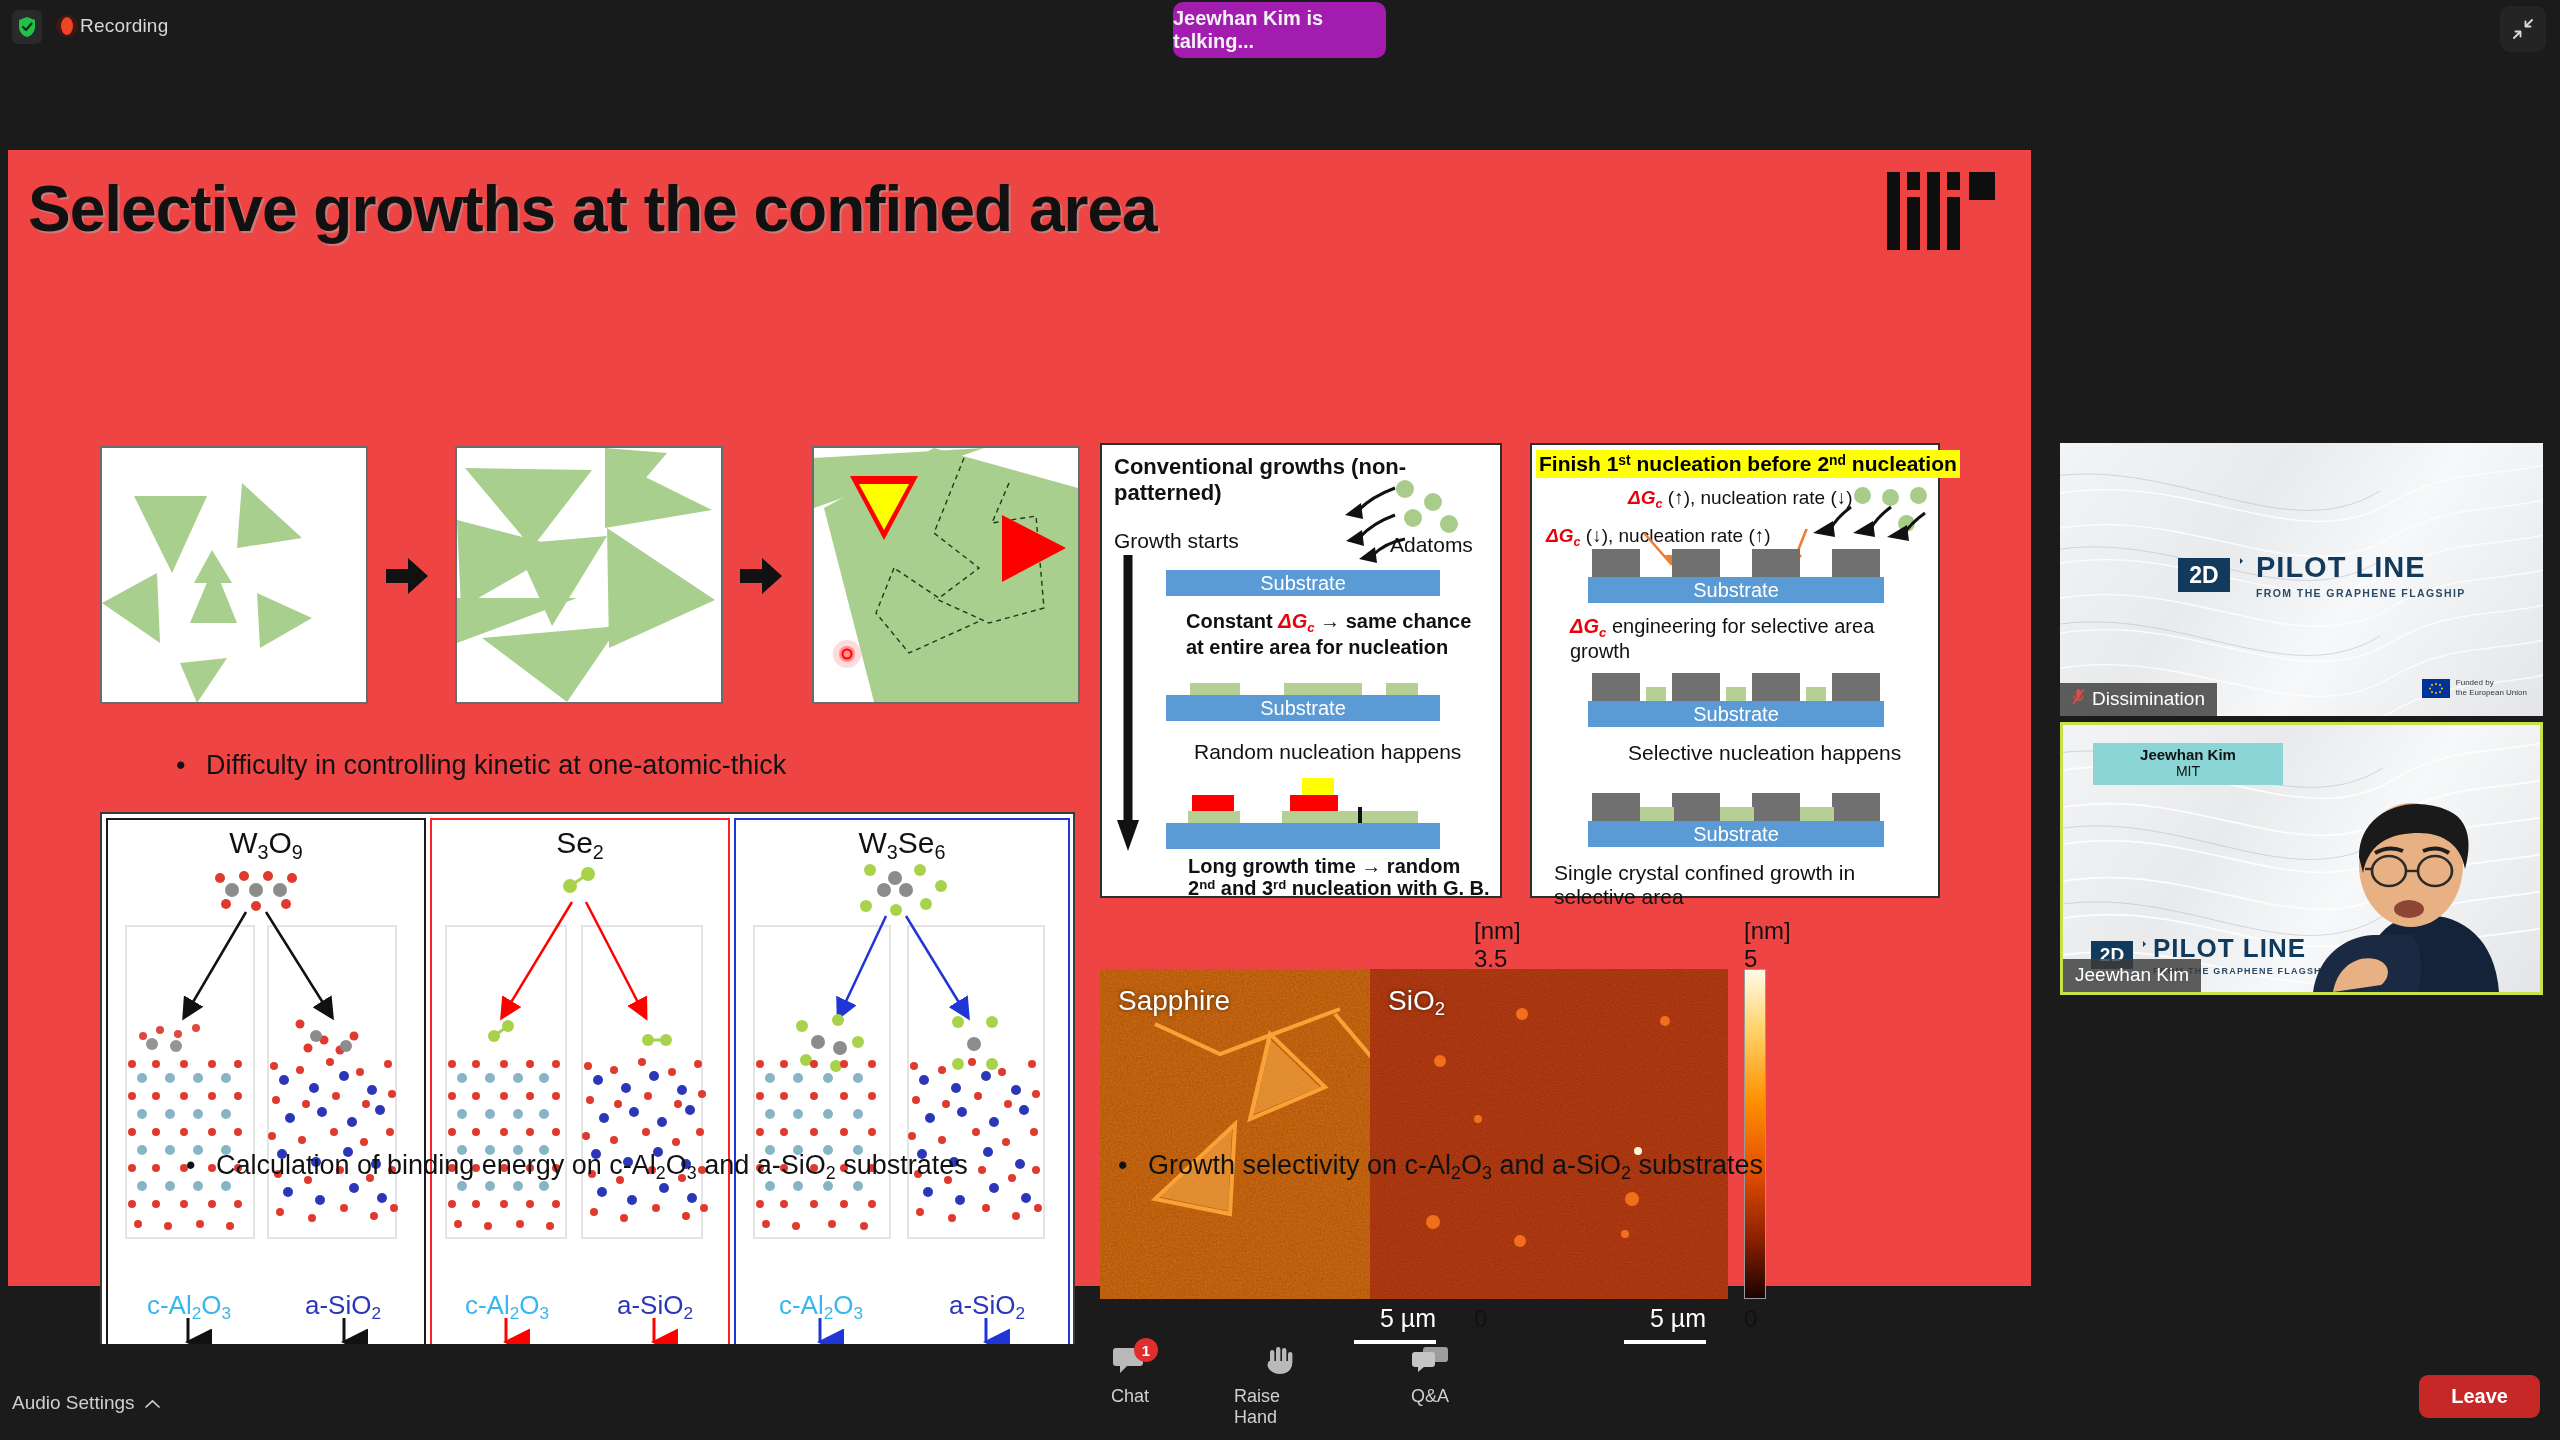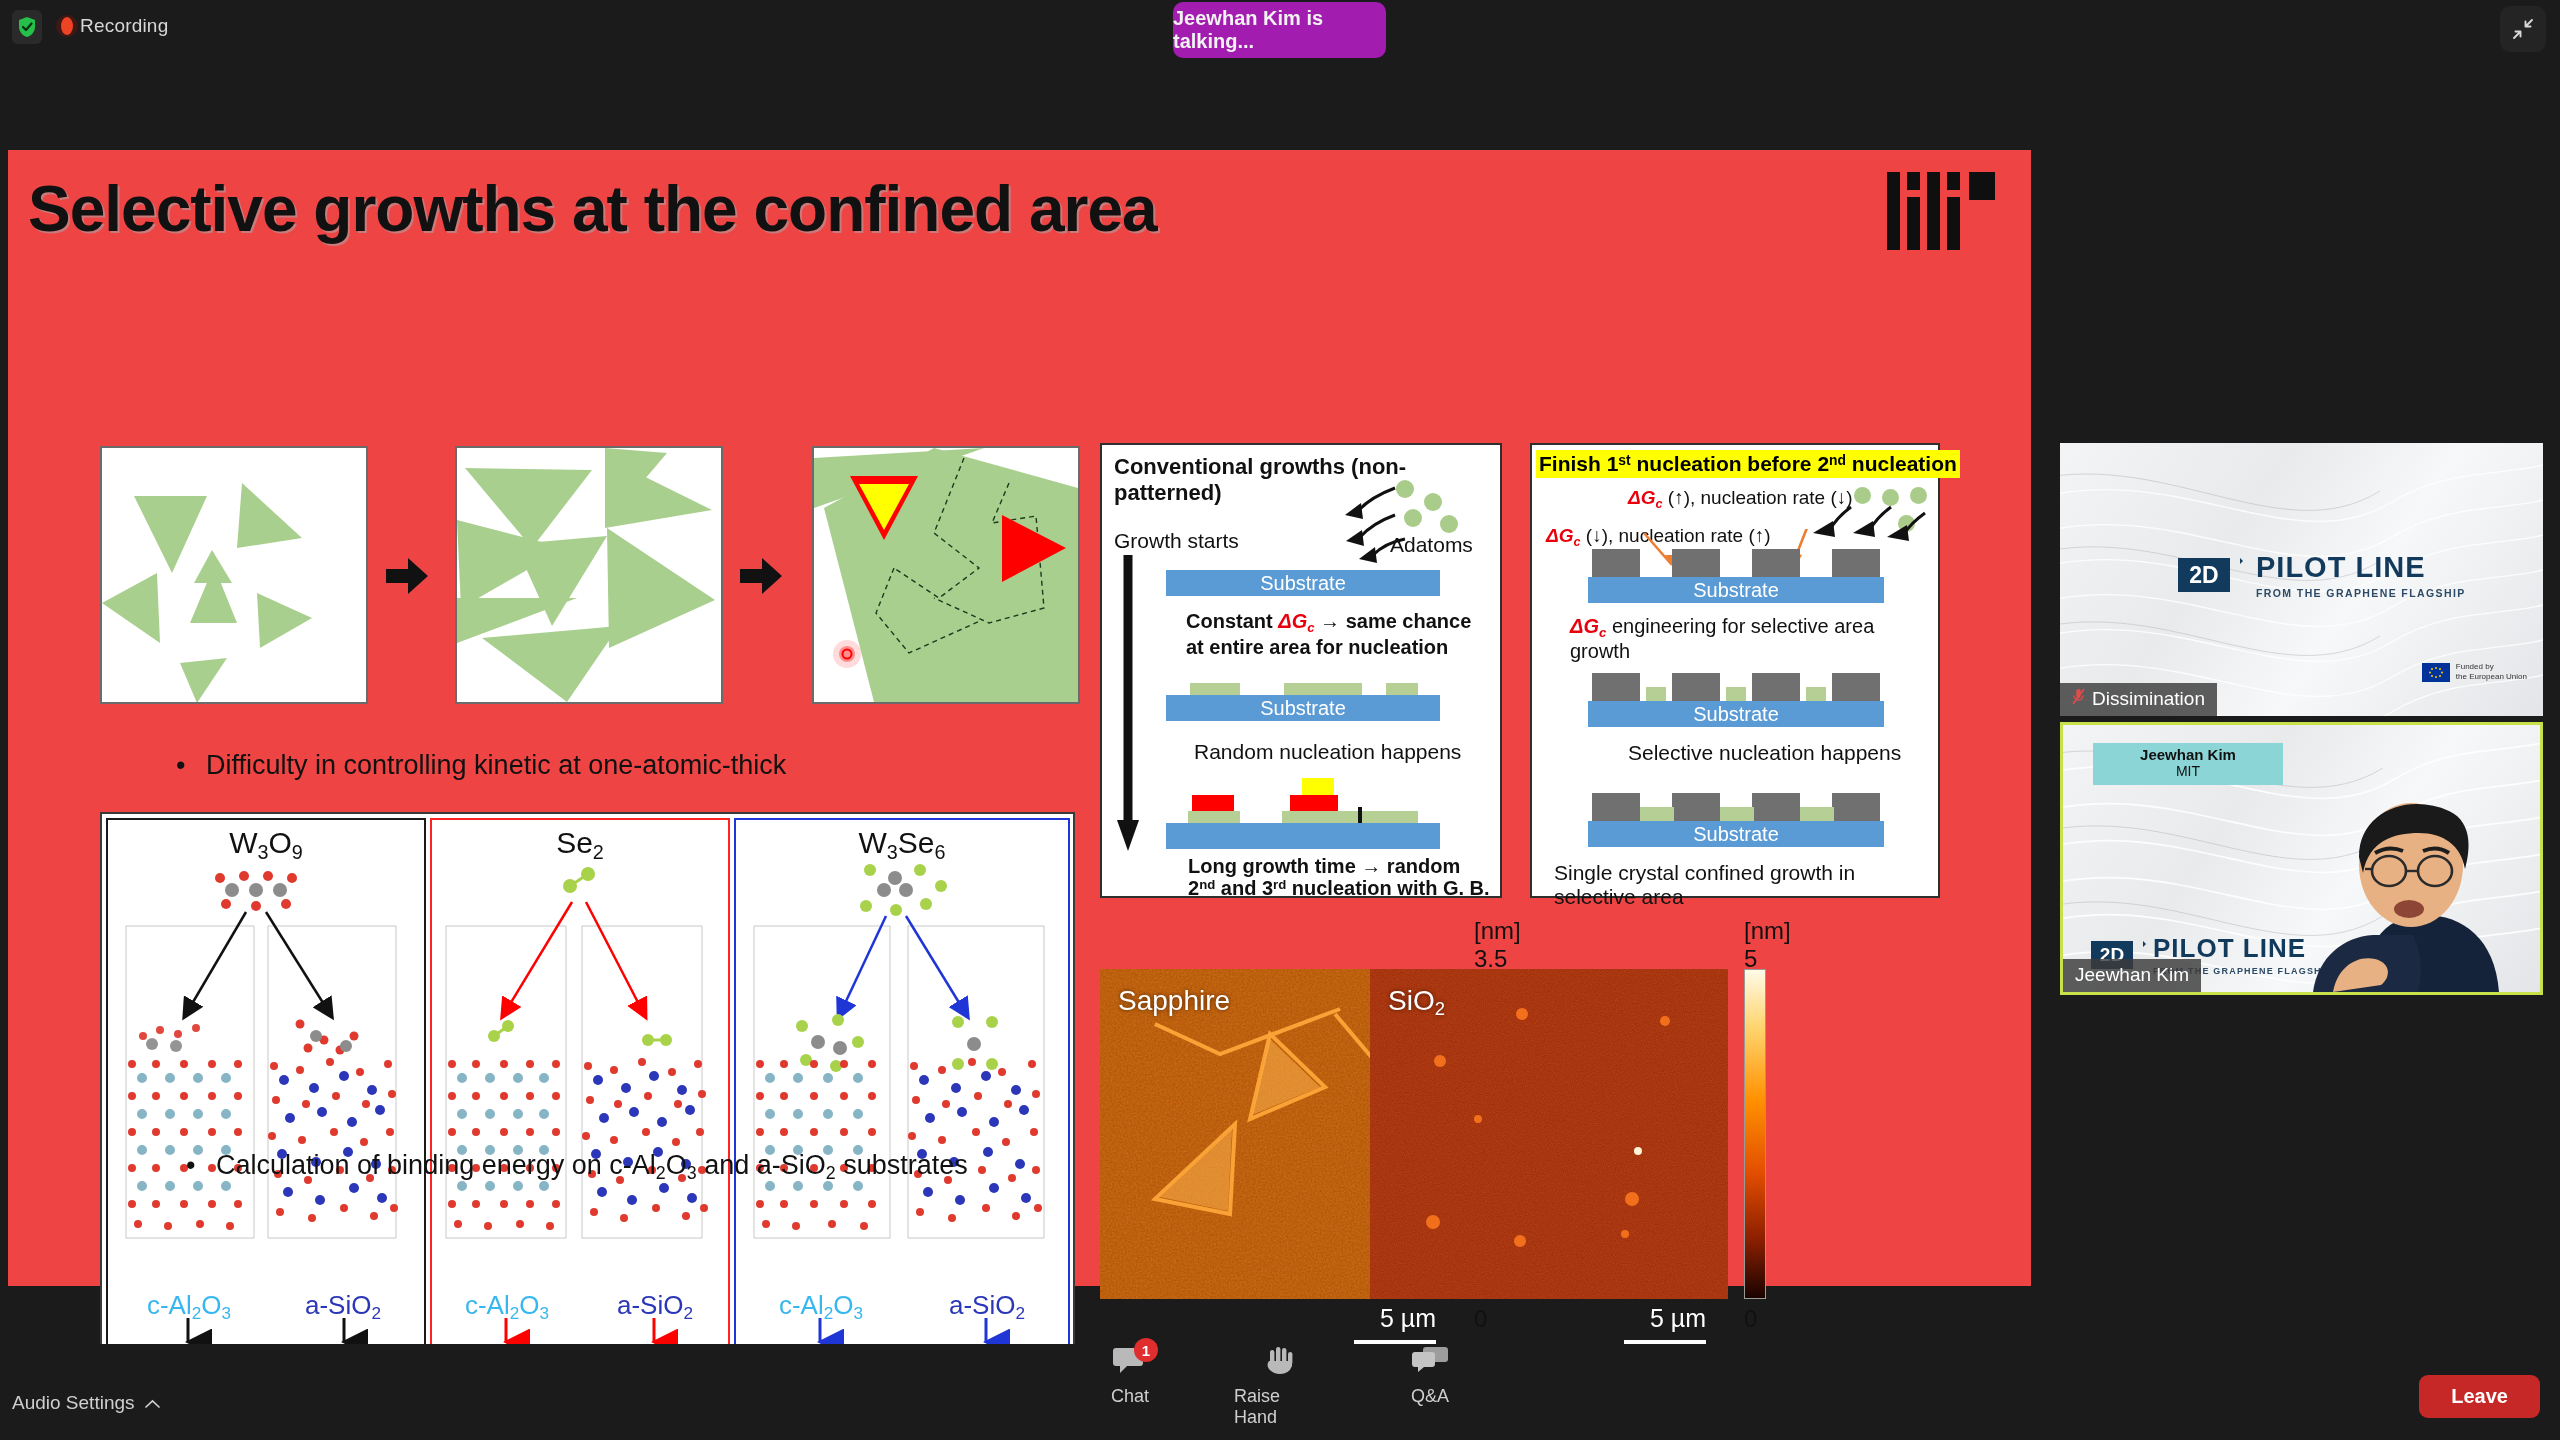--- a/index.html
+++ b/index.html
@@ -864,20 +864,23 @@
         <div class="scalebar"></div>
       </div>
       <div class="cbar" style="left:374px;
         background:linear-gradient(to bottom,#fffbe8 0%,#ffd36b 18%,#ff9000 40%,#e24d00 62%,#8c1f00 82%,#1a0300 100%); border:1px solid #999;"></div>
       <div class="cbar-bot" style="left:374px; top:380px;">0</div>
     </div>
 
     <div class="bullet-line" style="left:178px; top:1000px;">
       <span class="bullet-dot">•</span>Calculation of binding energy on c-Al<span class="sub">2</span>O<span class="sub">3</span> and a-SiO<span class="sub">2</span> substrates
     </div>
+    <div class="bullet-line" style="left:1110px; top:1000px;">
+      <span class="bullet-dot">•</span>Growth selectivity on c-Al<span class="sub">2</span>O<span class="sub">3</span> and a-SiO<span class="sub">2</span> substrates
+    </div>
   </div>
 
   <div class="vtile" style="left:2060px; top:443px; width:483px; height:273px;">
     <div class="vlogo-bg"></div>
     <svg style="position:absolute;inset:0;" width="483" height="273">
       <g fill="none" stroke="#ffffff" stroke-width="1.4" opacity=".85">
         <path d="M-40 60 C110 10 230 120 330 60 C400 18 450 40 520 10"></path>
         <path d="M-40 95 C110 45 230 155 330 95 C400 53 450 75 520 45"></path>
         <path d="M-40 130 C110 80 230 190 330 130 C400 88 450 110 520 80"></path>
         <path d="M-40 165 C110 115 230 225 330 165 C400 123 450 145 520 115"></path>
@@ -891,21 +894,21 @@
         <path d="M-40 190 C100 145 220 255 320 193"></path>
       </g>
     </svg>
     <div class="pl-logo" style="left:118px; top:108px;">
       <div class="pl-badge" style="width:52px;height:34px;font-size:23px;">2D</div>
       <div style="margin-left:26px;">
         <div class="pl-word" style="font-size:29px;">PILOT LINE</div>
         <div style="font-size:10.5px;color:#2c4a66;font-weight:bold;letter-spacing:1.4px;margin-top:3px;">FROM THE GRAPHENE FLAGSHIP</div>
       </div>
     </div>
-    <div style="position:absolute; right:16px; bottom:34px; display:flex; align-items:center; gap:6px;justify-content:flex-end;">
+    <div style="position:absolute; right:16px; bottom:18px; display:flex; align-items:center; gap:6px;justify-content:flex-end;">
       <div class="eu-flag" style="width:28px;height:19px;position:relative;">
         <svg width="28" height="19" viewBox="0 0 28 19">
             <rect width="28" height="19" fill="#003399"></rect>
           <g fill="#ffcc00">
               <circle cx="14" cy="5" r="1"></circle>
               <circle cx="18" cy="6" r="1"></circle>
               <circle cx="20" cy="9.5" r="1"></circle>
               <circle cx="18" cy="13" r="1"></circle>
               <circle cx="14" cy="14" r="1"></circle>
               <circle cx="10" cy="13" r="1"></circle>

